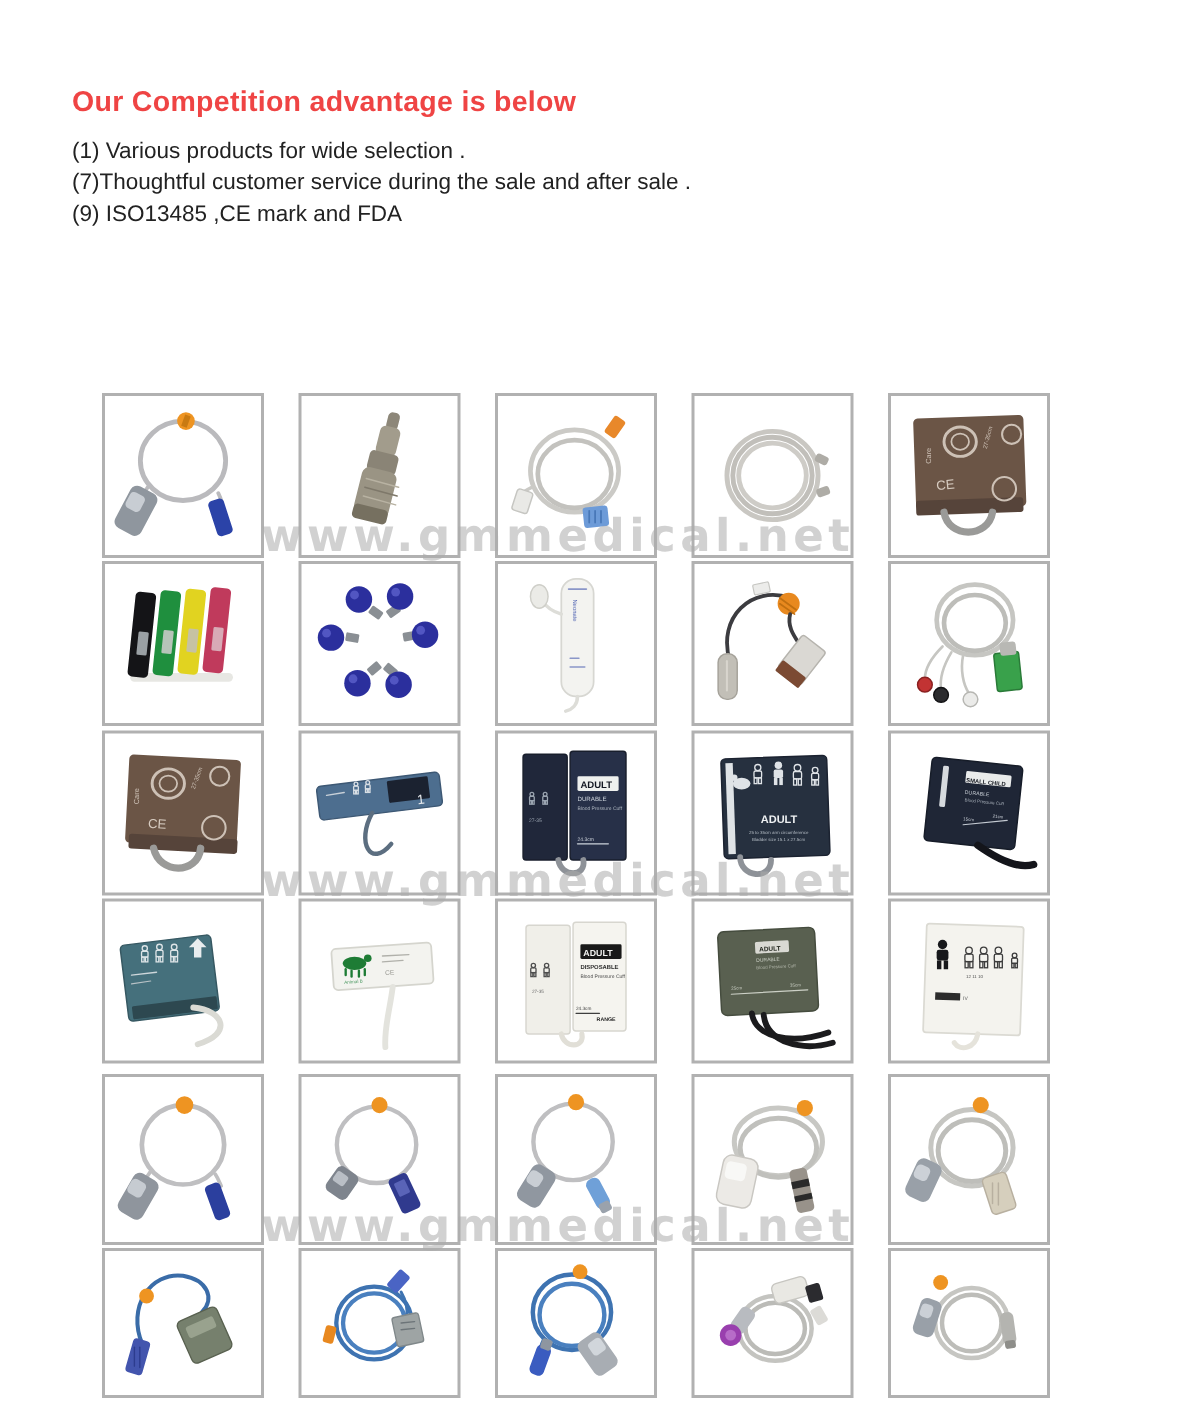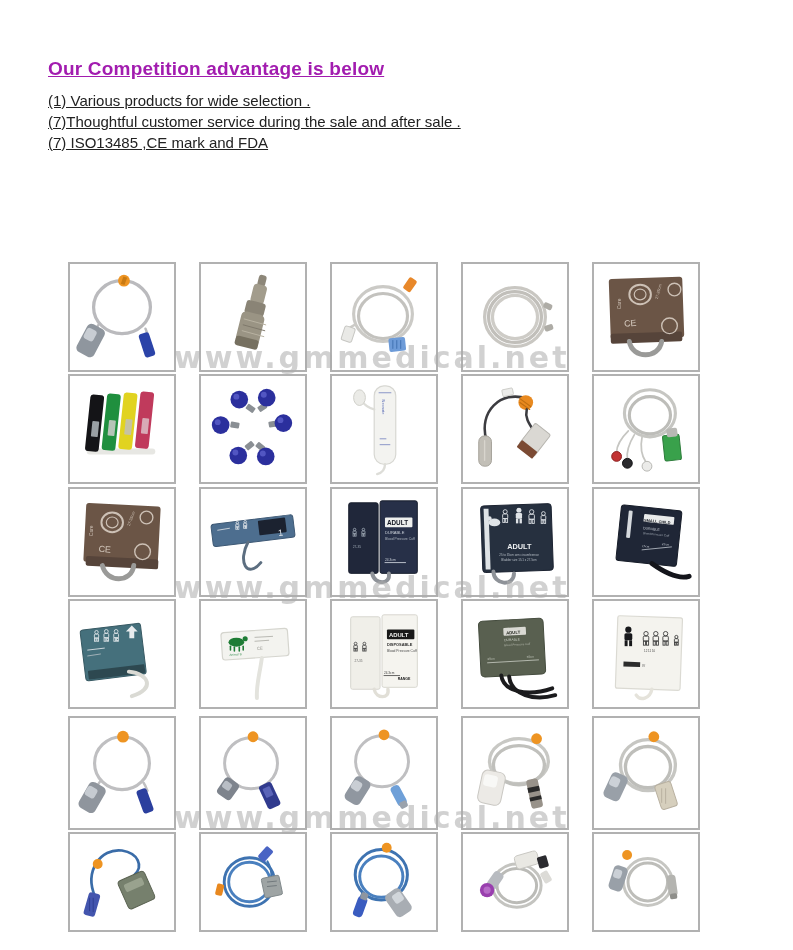--- a/index.html
+++ b/index.html
@@ -1,41 +1,41 @@
 <!DOCTYPE html>
 <html><head>
 <meta charset="utf-8">
 <style>
   html,body{margin:0;padding:0;background:#ffffff;}
   body{width:793px;height:950px;position:relative;overflow:hidden;
        font-family:"Liberation Sans", sans-serif;color:#1d1d1d;}
   .title{position:absolute;left:48px;top:58px;font-size:19px;font-weight:bold;
-         color:#a21caf;letter-spacing:.2px;text-decoration:underline;}
+         color:#ef4444;letter-spacing:.2px;}
   .advs{position:absolute;left:48px;top:91px;font-size:15px;line-height:20.8px;
-        color:#222;text-decoration:underline;}
+        color:#222;}
   .adv-line{white-space:nowrap;}
   .grid{position:absolute;left:68px;top:262px;width:634px;height:670px;}
   .cell{position:absolute;width:108px;box-sizing:border-box;
         border:2px solid #b1b1b1;background:#fff;
         display:flex;align-items:center;justify-content:center;padding:3px;}
   .cell svg{width:100%;height:100%;display:block;}
   .wm{position:absolute;left:174px;font-size:30px;font-weight:bold;
       letter-spacing:3px;line-height:1;white-space:nowrap;z-index:6;
       font-family:"DejaVu Sans", sans-serif;color:rgba(172,172,172,.55);}
   .wm1{top:343px;}.wm2{top:573px;}.wm3{top:803px;}
 </style>
 </head>
 <body>
 
 <div class="title">Our Competition advantage is below</div>
 
 <div class="advs">
     <div class="adv-line">(1) Various products for wide selection .</div>
     <div class="adv-line">(7)Thoughtful customer service during the sale and after sale .</div>
-    <div class="adv-line">(7) ISO13485 ,CE mark and FDA</div>
+    <div class="adv-line">(9) ISO13485 ,CE mark and FDA</div>
   </div>
 
 <div class="grid">
     <div class="cell" style="left: 0px; top: 0px; height: 110px;">
       <svg viewBox="0 0 100 100">
         <ellipse cx="50" cy="40" rx="29" ry="27" fill="none" stroke="#bababd" stroke-width="3.3"></ellipse>
         <circle cx="52" cy="13" r="6" fill="#ee9422"></circle>
         <rect x="50" y="9" width="4" height="8" rx="0" fill="#c97a12" transform="rotate(20 52 13)"></rect>
         <path d="M26 58 C22 64 18 70 16 76" fill="none" stroke="#bababd" stroke-width="2.6" stroke-linecap="round"></path>
         <rect x="8" y="58" width="20" height="32" rx="5" fill="#8f969e" transform="rotate(28 18 74)"></rect>

